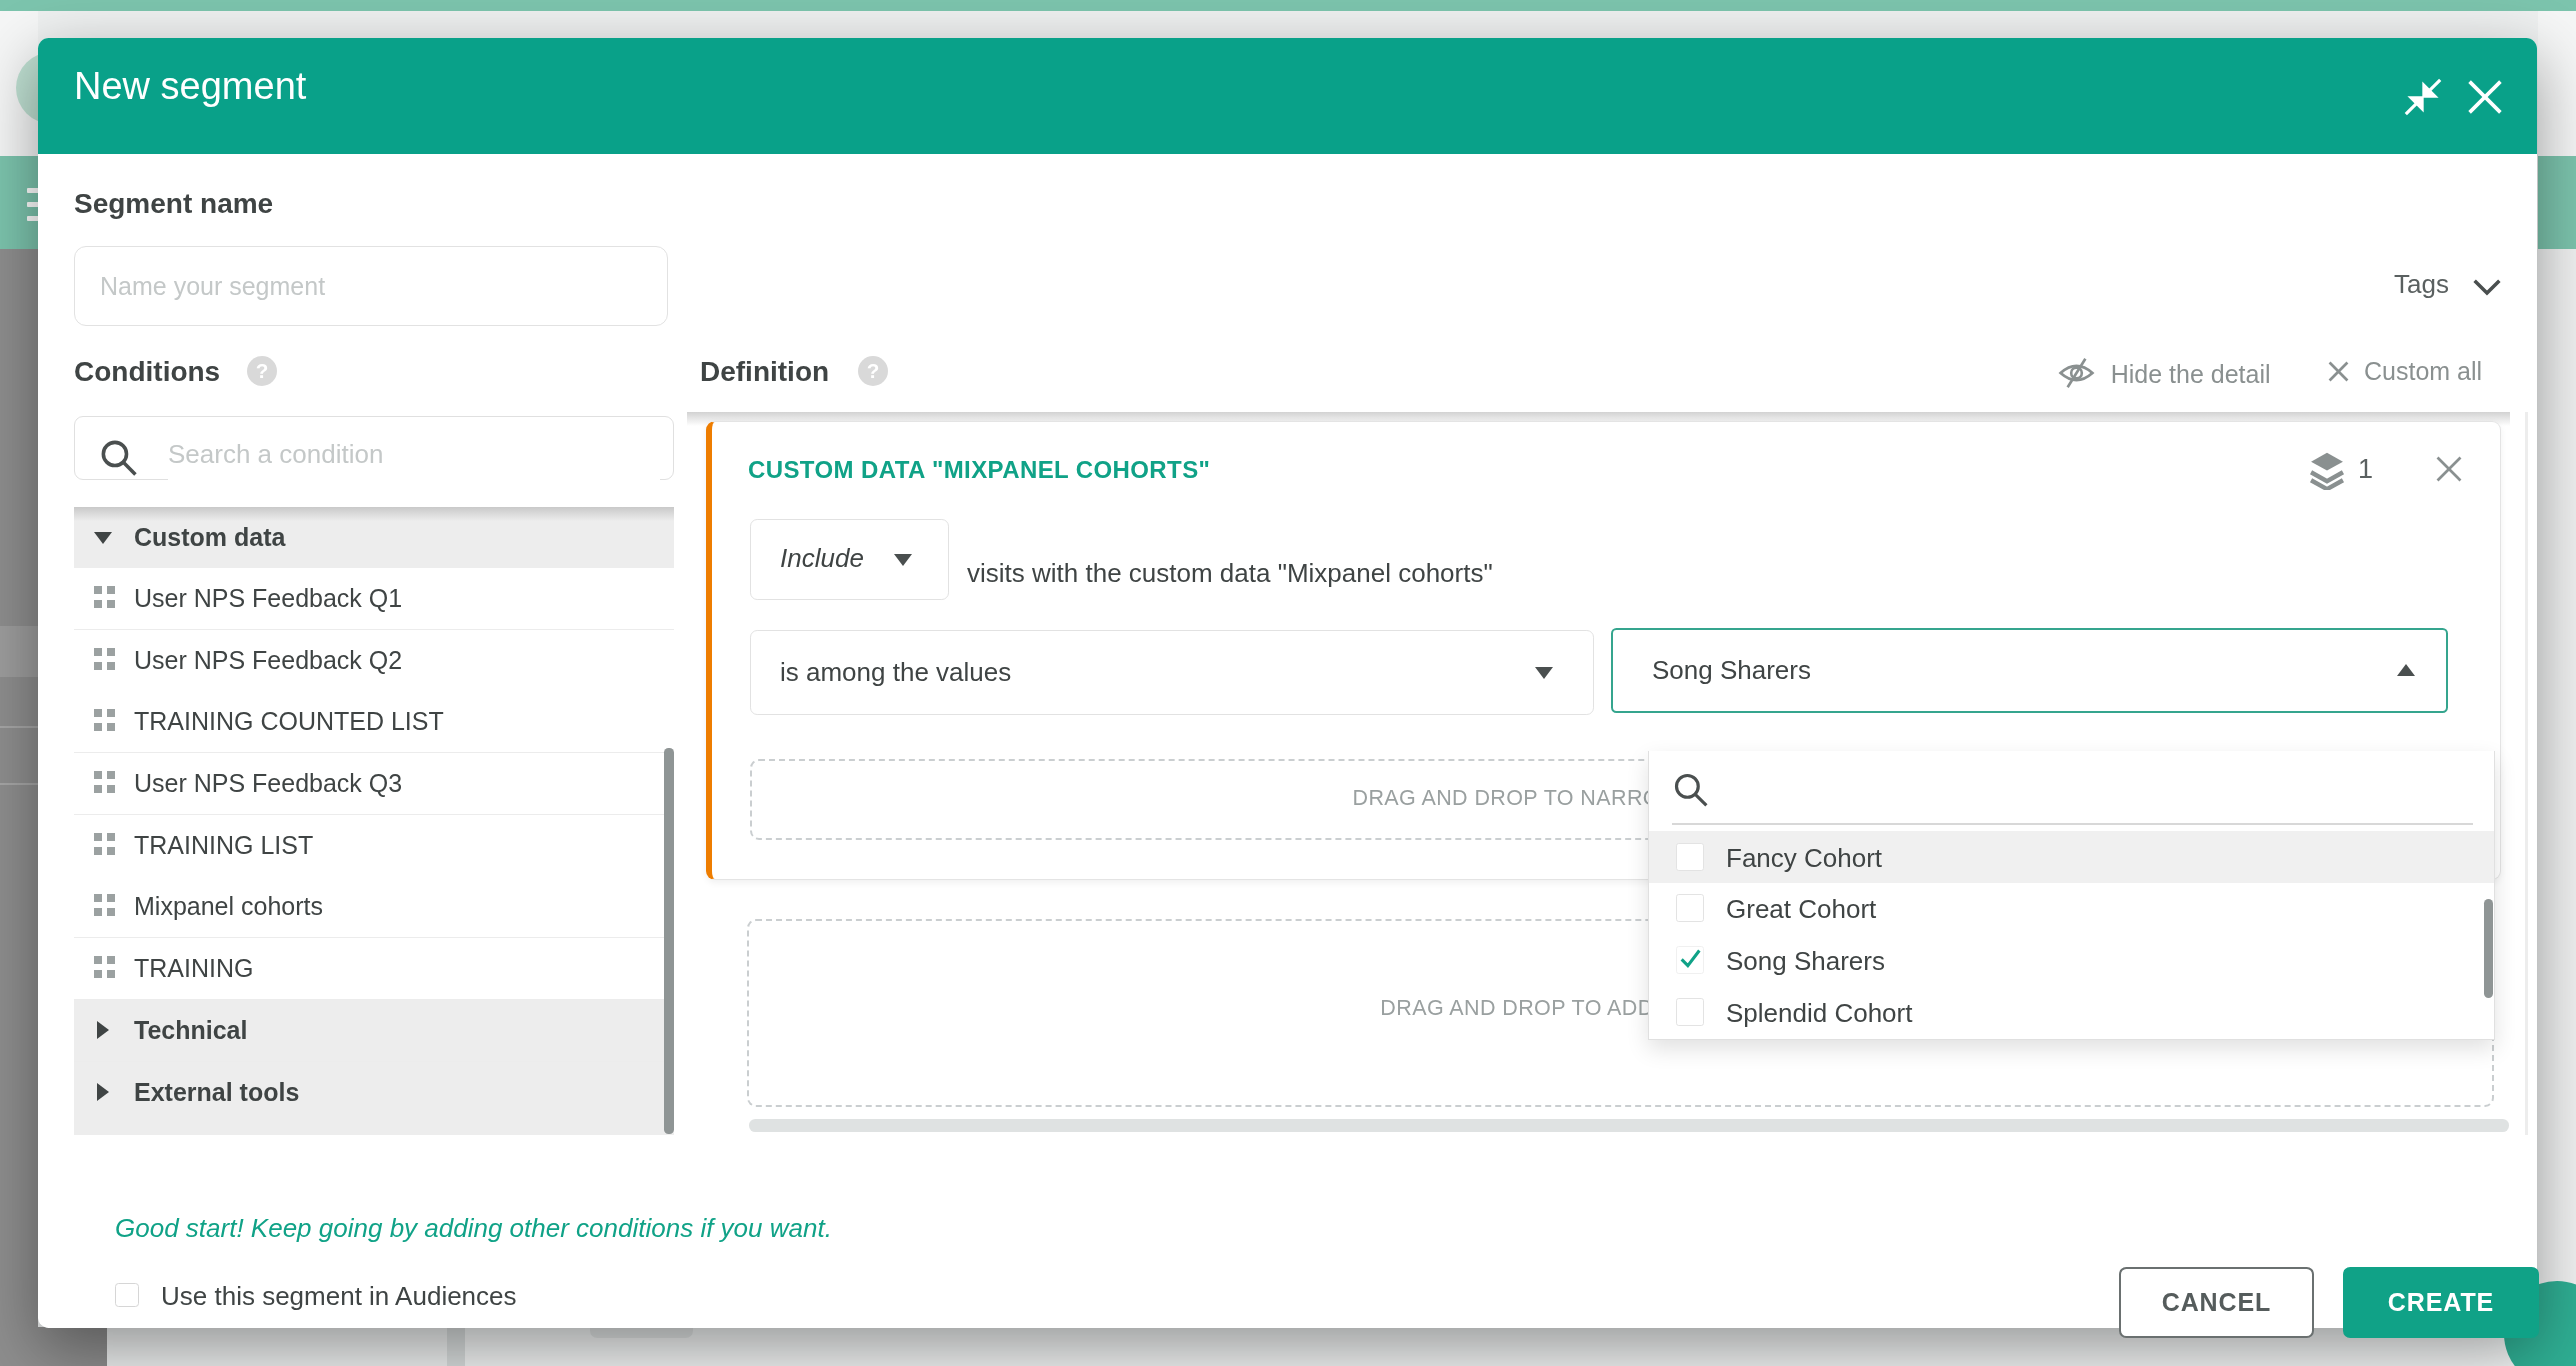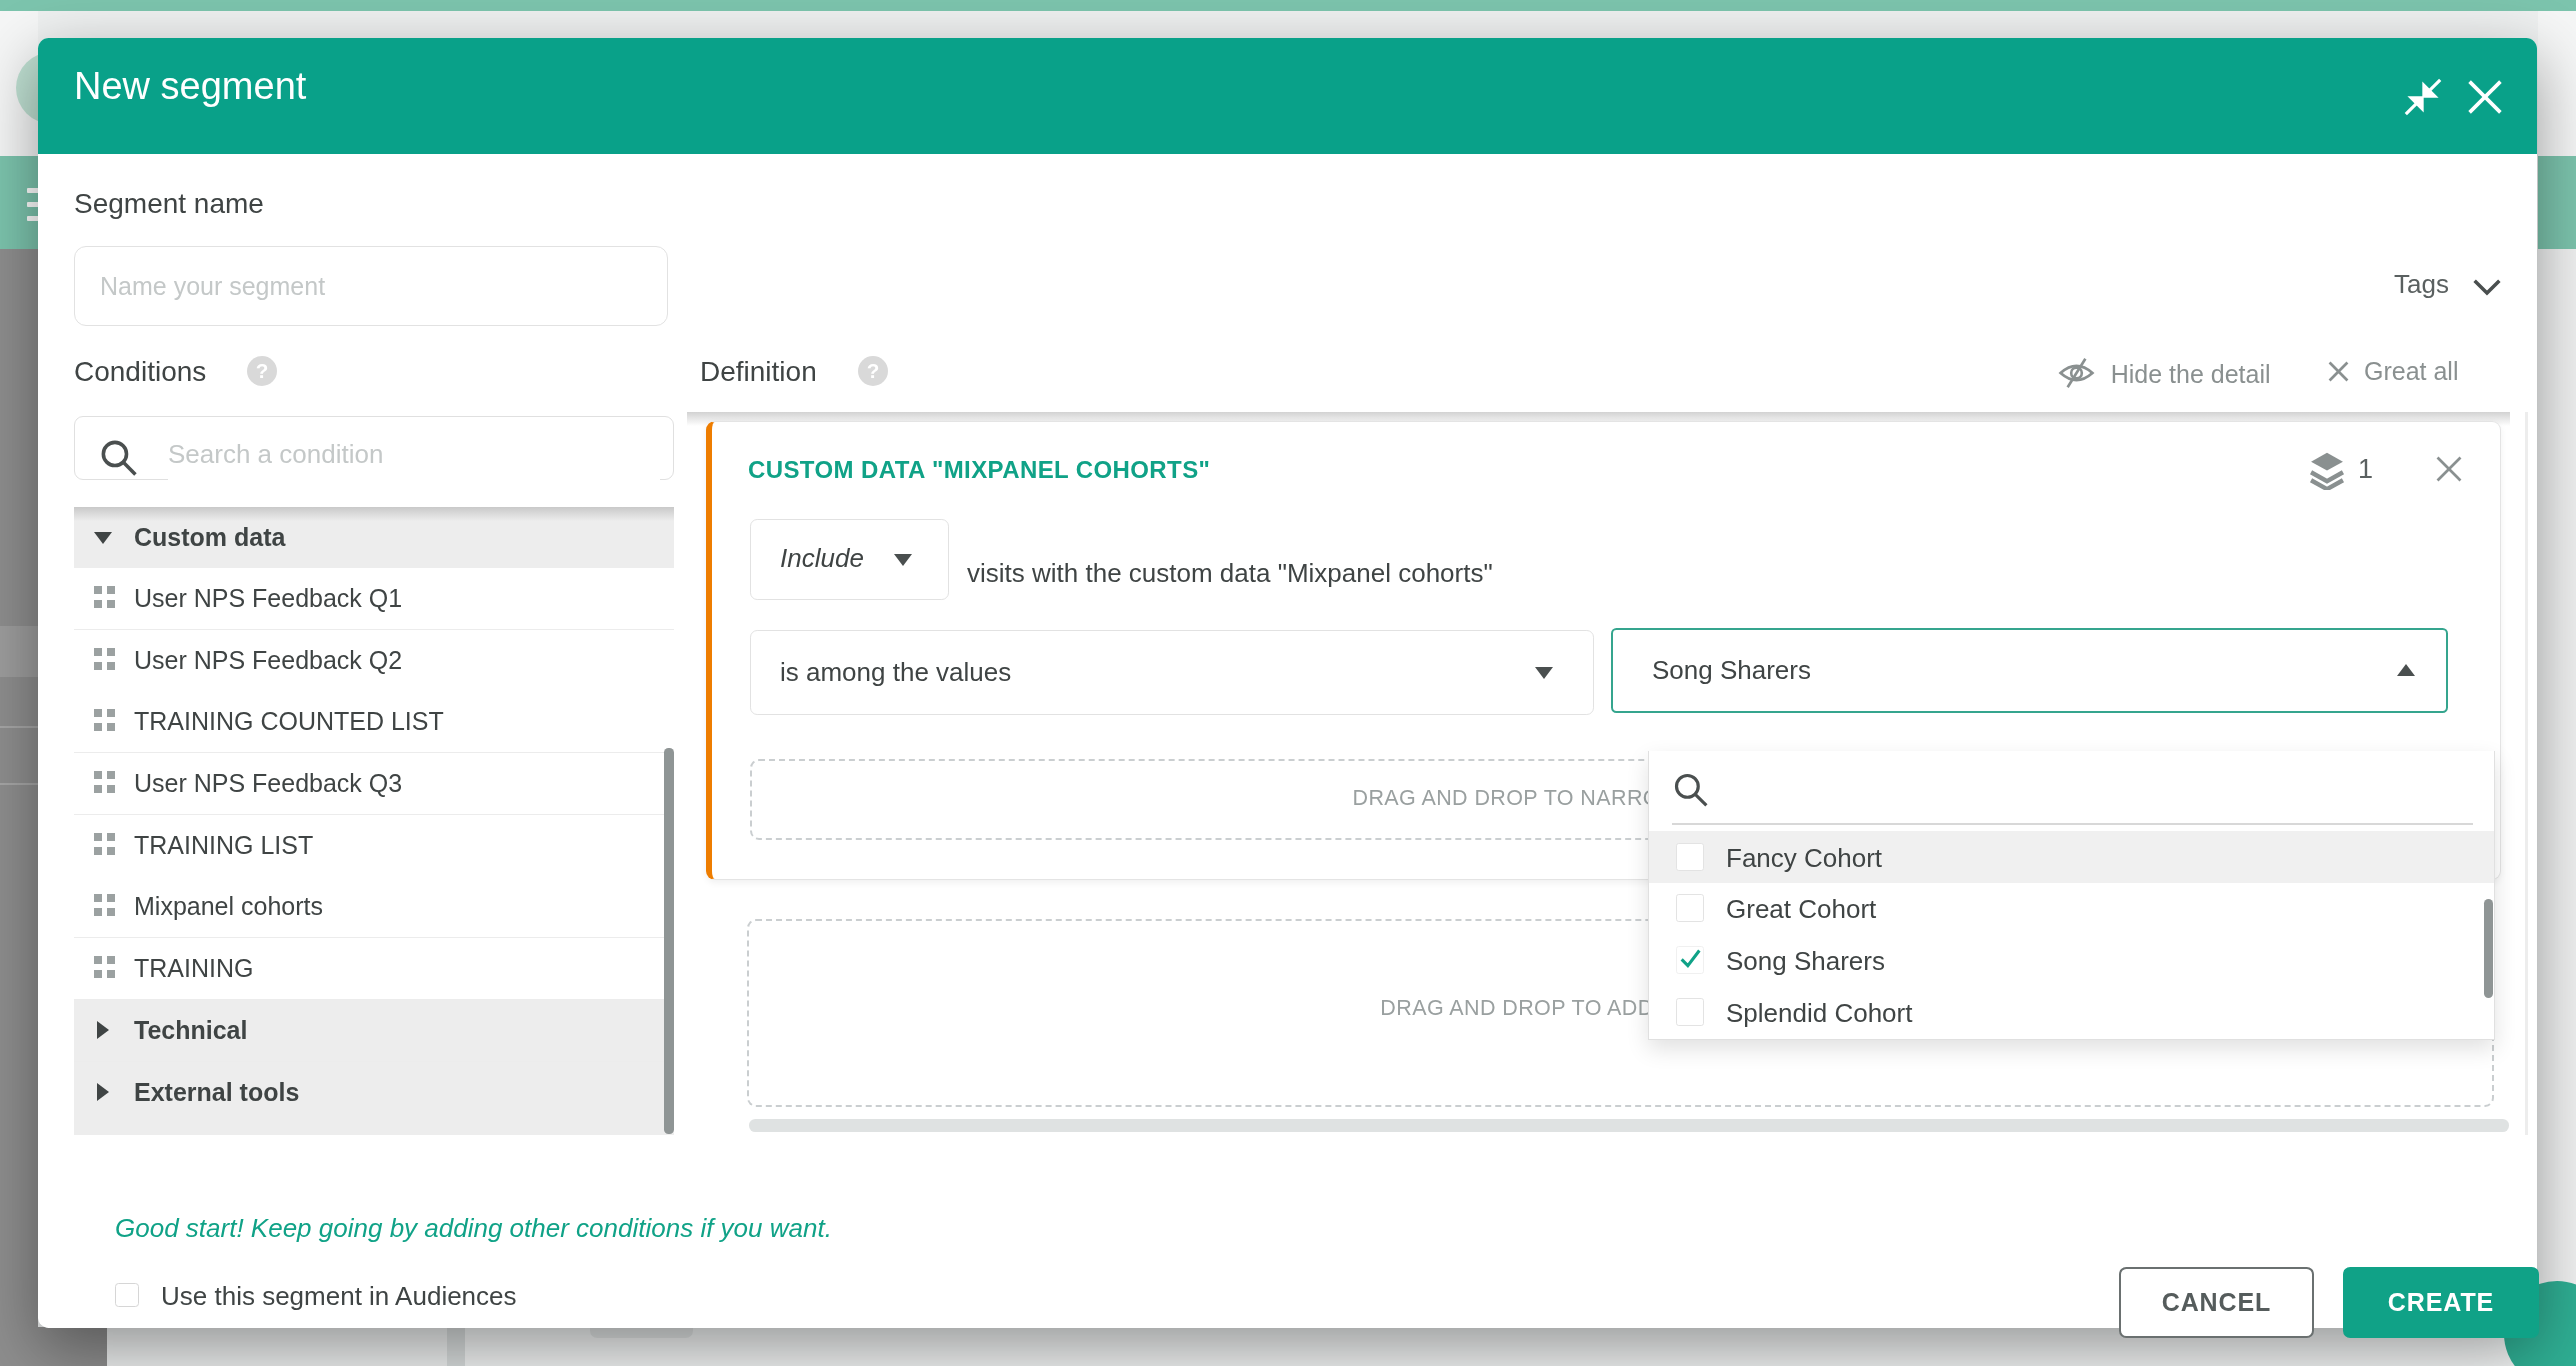--- a/index.html
+++ b/index.html
@@ -27,21 +27,21 @@
   .bs-tab { left:590px; top:1327px; width:103px; height:10.7px; background:#e2e5e5; border-radius:0 0 7.2px 7.2px; }
 
   
   .modal { left:38px; top:38px; width:2499px; height:1290px; background:#fff; border-radius:10.7px;
            box-shadow:0 21.5px 63px rgba(0,0,0,.38); }
   .m-header { left:0; top:0; width:2499px; height:116px; background:#09a189; border-radius:10.7px 10.7px 0 0; }
   .m-title { left:36px; top:27px; color:#fff; font-size:38px; font-weight:400; }
   .icon-btn { cursor:pointer; }
 
   
-  .lbl { font-size:28px; font-weight:normal; color:#3f4444; }
+  .lbl { font-size:28px; font-weight:bold; color:#3f4444; }
   .inp { position:absolute; height:80px; border:1.8px solid #e2e2e2; border-radius:12px; background:#fff;
          font-size:25px; color:#3f4444; padding:0 25px; font-family:inherit; outline:none; }
   .inp::placeholder { color:#c4c8c8; }
   .tags { font-size:26px; color:#5a6060; }
 
   .help-badge { position:absolute; width:30px; height:30px; border-radius:50%; background:#d9d9d9; color:#fff;
                 font-size:20.6px; font-weight:bold; text-align:center; line-height:30px; }
   .gray-act { color:#8a9090; font-size:25px; }
 
   
@@ -164,21 +164,21 @@
       <circle cx="22" cy="18" r="6" fill="none" stroke="#8a9090" stroke-width="3"></circle>
       <line x1="32" y1="2" x2="12" y2="34" stroke="#8a9090" stroke-width="3"></line>
     </svg>
     <span class="gray-act" style="margin-left:10.7px;">Hide the detail</span>
   </div>
   <div class="abs" style="left:2288px; top:319px;">
     <svg style="vertical-align:-3.6px;" width="25" height="25" viewBox="0 0 28 28">
       <line x1="4" y1="4" x2="24" y2="24" stroke="#8a9090" stroke-width="3"></line>
       <line x1="24" y1="4" x2="4" y2="24" stroke="#8a9090" stroke-width="3"></line>
     </svg>
-    <span class="gray-act" style="margin-left:9px;">Great all</span>
+    <span class="gray-act" style="margin-left:9px;">Custom all</span>
   </div>
 
   <div class="abs search-box" style="left:36px; top:378px;">
     <svg style="position:absolute; left:23px; top:19.7px;" width="41" height="41" viewBox="0 0 46 46">
       <circle cx="19" cy="19" r="13" fill="none" stroke="#4a4f4f" stroke-width="4"></circle>
       <line x1="29" y1="29" x2="42" y2="42" stroke="#4a4f4f" stroke-width="4"></line>
     </svg>
     <input placeholder="Search a condition" style="">
   </div>
 

